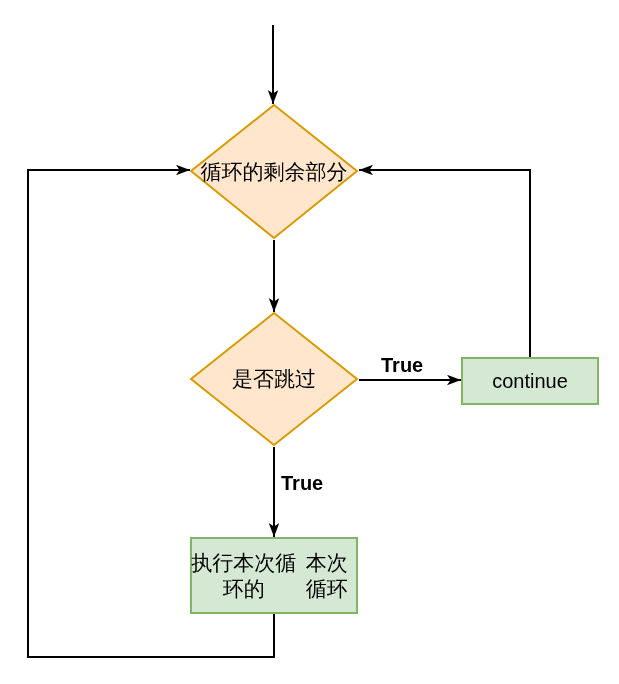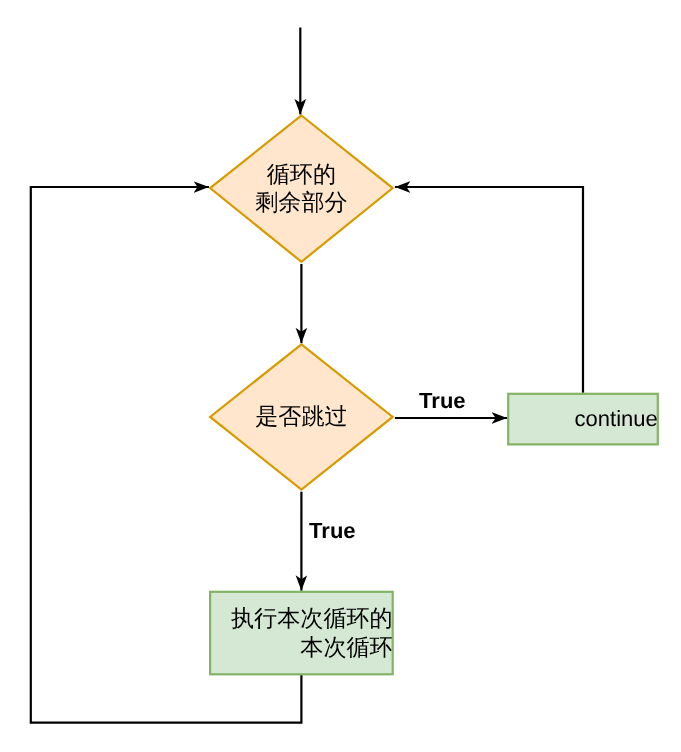--- a/index.html
+++ b/index.html
@@ -23,21 +23,21 @@
   .edge {
     fill: none;
     stroke-width: 2;
   }
   .shape {
     stroke-width: 2;
   }
   .node-label {
     position: absolute;
     display: flex;
-    flex-direction: column;
+    flex-direction: row;
     align-items: center;
     justify-content: center;
     text-align: center;
     color: #000000;
     pointer-events: none;
   }
   .cjk {
     font-size: 21px;
     line-height: 26px;
   }
@@ -49,22 +49,22 @@
     position: absolute;
     color: #000000;
     font-size: 20px;
     line-height: 24px;
     white-space: nowrap;
     pointer-events: none;
     font-weight: bold;
   }
   .lbl-decision-1 { left: 191px; top: 105px; width: 166px; height: 133px; }
   .lbl-decision-2 { left: 191px; top: 313px; width: 166px; height: 132px; gap: 24px; }
-  .lbl-continue   { left: 462px; top: 358px; width: 136px; height: 46px; align-items: flex-end; }
-  .lbl-process    { left: 191px; top: 538px; width: 166px; height: 75px; align-items: flex-end; }
+  .lbl-continue   { left: 462px; top: 358px; width: 136px; height: 46px; }
+  .lbl-process    { left: 191px; top: 538px; width: 166px; height: 75px; }
   .lbl-true       { left: 381px; top: 353px; }
   .lbl-false      { left: 281px; top: 471px; }
 </style>
 </head>
 <body>
 
 <div class="canvas">
 
   <svg width="619" height="684" viewBox="0 0 619 684">
     <defs>

